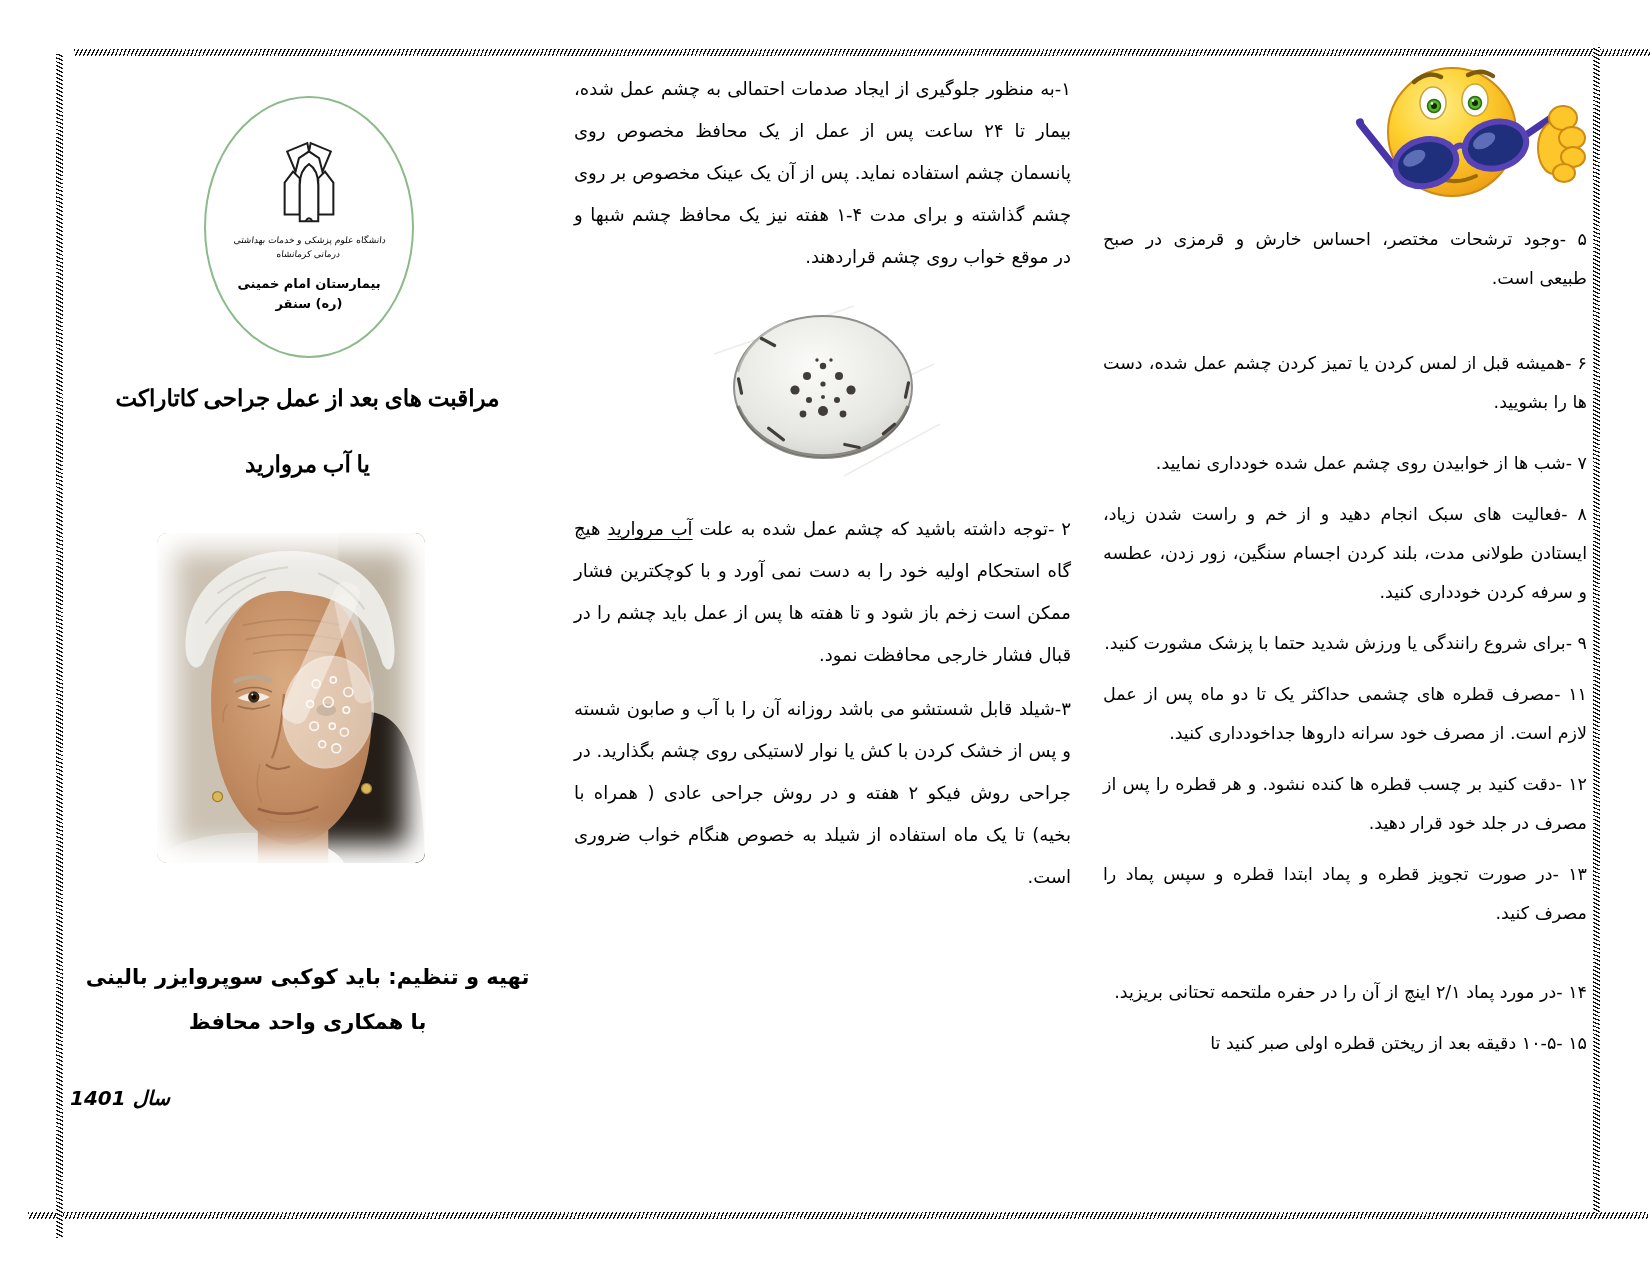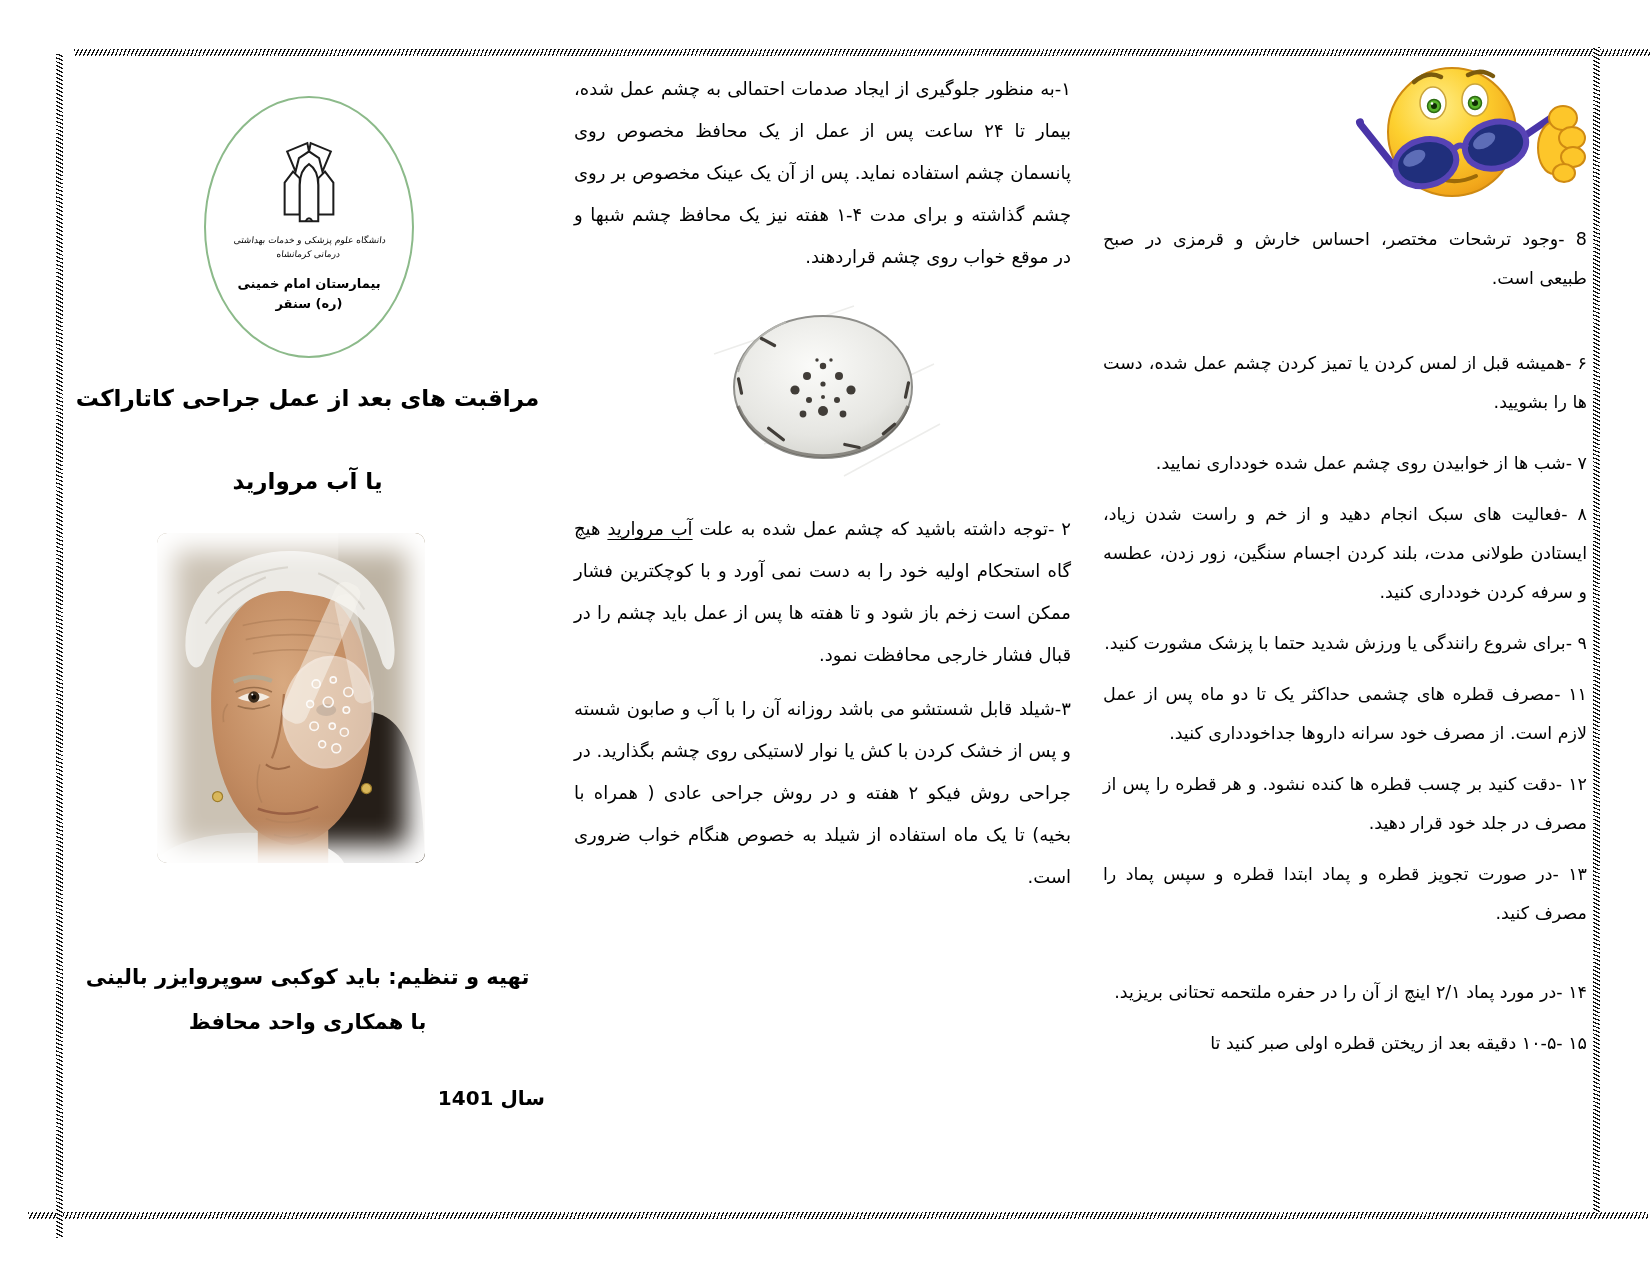--- a/index.html
+++ b/index.html
@@ -15,30 +15,30 @@
   .h-right{left:1593px;top:47px;width:7px;height:1166px;}
 
   
   .logo-oval{position:absolute;left:204px;top:96px;width:210px;height:262px;border:2px solid #8cba8a;
              border-radius:50%;box-sizing:border-box;text-align:center;padding-top:36px;}
   .emblem{width:84px;height:92px;display:block;margin:0 auto;}
   .callig{font-size:9px;line-height:1.5;padding:0 14px;margin-top:8px;transform:skewX(-6deg);}
   .hosp-name{font-weight:bold;font-size:13px;line-height:1.5;}
   .hosp-name.first{margin-top:13px;}
   .title1,.title2{position:absolute;left:70px;width:475px;margin:0;font-size:23px;font-weight:bold;
-                  text-align:center;line-height:1.3;}
+                  text-align:center;line-height:1.3;font-family:Liberation Serif, serif;}
   .title1{top:384px;}
-  .title2{top:467px;}
+  .title2{top:450px;}
   .photo-frame{position:absolute;left:157px;top:533px;width:268px;height:330px;border-radius:10px;overflow:hidden;}
   .photo-frame svg{display:block;width:100%;height:100%;}
   .photo-frame::after{content:"";position:absolute;inset:0;border-radius:10px;pointer-events:none;
                       box-shadow:inset 0 0 26px 18px #ffffff;}
   .credits{position:absolute;left:60px;top:955px;width:495px;text-align:center;font-weight:bold;
            font-size:21px;line-height:45px;}
-  .year{position:absolute;left:70px;top:1086px;width:475px;text-align:right;font-weight:bold;font-size:20px;}
+  .year{position:absolute;left:70px;top:1086px;width:475px;text-align:left;font-weight:bold;font-size:20px;font-style:italic;}
 
   
   .col{position:absolute;top:56px;direction:rtl;}
   .col-mid{left:562px;width:521px;font-size:18px;line-height:42px;}
   .col-right{left:1091px;width:508px;font-size:17.5px;line-height:39px;}
   .para{margin:12px;text-align:justify;}
   .und{text-decoration:underline;text-underline-offset:4px;}
   figure{margin:0;padding:0;}
   figure svg{display:block;width:100%;height:100%;}
   .shield-fig{width:238px;height:188px;margin:16px auto 26px auto;}
@@ -232,21 +232,21 @@
         <g fill="#fdc62a" stroke="#cf8a12" stroke-width="2">
           <ellipse cx="210" cy="92" rx="16" ry="26"></ellipse>
           <ellipse cx="219" cy="62" rx="14" ry="12"></ellipse>
           <ellipse cx="228" cy="82" rx="13" ry="11"></ellipse>
           <ellipse cx="229" cy="101" rx="12" ry="10"></ellipse>
           <ellipse cx="220" cy="117" rx="11" ry="9"></ellipse>
         </g>
       </svg>
     </figure>
 
-    <p class="para">8 -وجود ترشحات مختصر، احساس خارش و قرمزی در صبح طبیعی است.</p>
+    <p class="para">۵ -وجود ترشحات مختصر، احساس خارش و قرمزی در صبح طبیعی است.</p>
     <p class="para gap-a">۶ -همیشه قبل از لمس کردن یا تمیز کردن چشم عمل شده، دست ها را بشویید.</p>
     <p class="para gap-b">۷ -شب ها از خوابیدن روی چشم عمل شده خودداری نمایید.</p>
     <p class="para">۸ -فعالیت های سبک انجام دهید و از خم و راست شدن زیاد، ایستادن طولانی مدت، بلند کردن اجسام سنگین، زور زدن، عطسه و سرفه کردن خودداری کنید.</p>
     <p class="para">۹ -برای شروع رانندگی یا ورزش شدید حتما با پزشک مشورت کنید.</p>
     <p class="para">۱۱ -مصرف قطره های چشمی حداکثر یک تا دو ماه پس از عمل لازم است. از مصرف خود سرانه داروها جداخودداری کنید.</p>
     <p class="para">۱۲ -دقت کنید بر چسب قطره ها کنده نشود. و هر قطره را پس از مصرف در جلد خود قرار دهید.</p>
     <p class="para">۱۳ -در صورت تجویز قطره و پماد ابتدا قطره و سپس پماد را مصرف کنید.</p>
     <p class="para gap-c">۱۴ -در مورد پماد ۲/۱ اینچ از آن را در حفره ملتحمه تحتانی بریزید.</p>
     <p class="para">۱۵ -۱۰-۵ دقیقه بعد از ریختن قطره اولی صبر کنید تا</p>
   </div>

